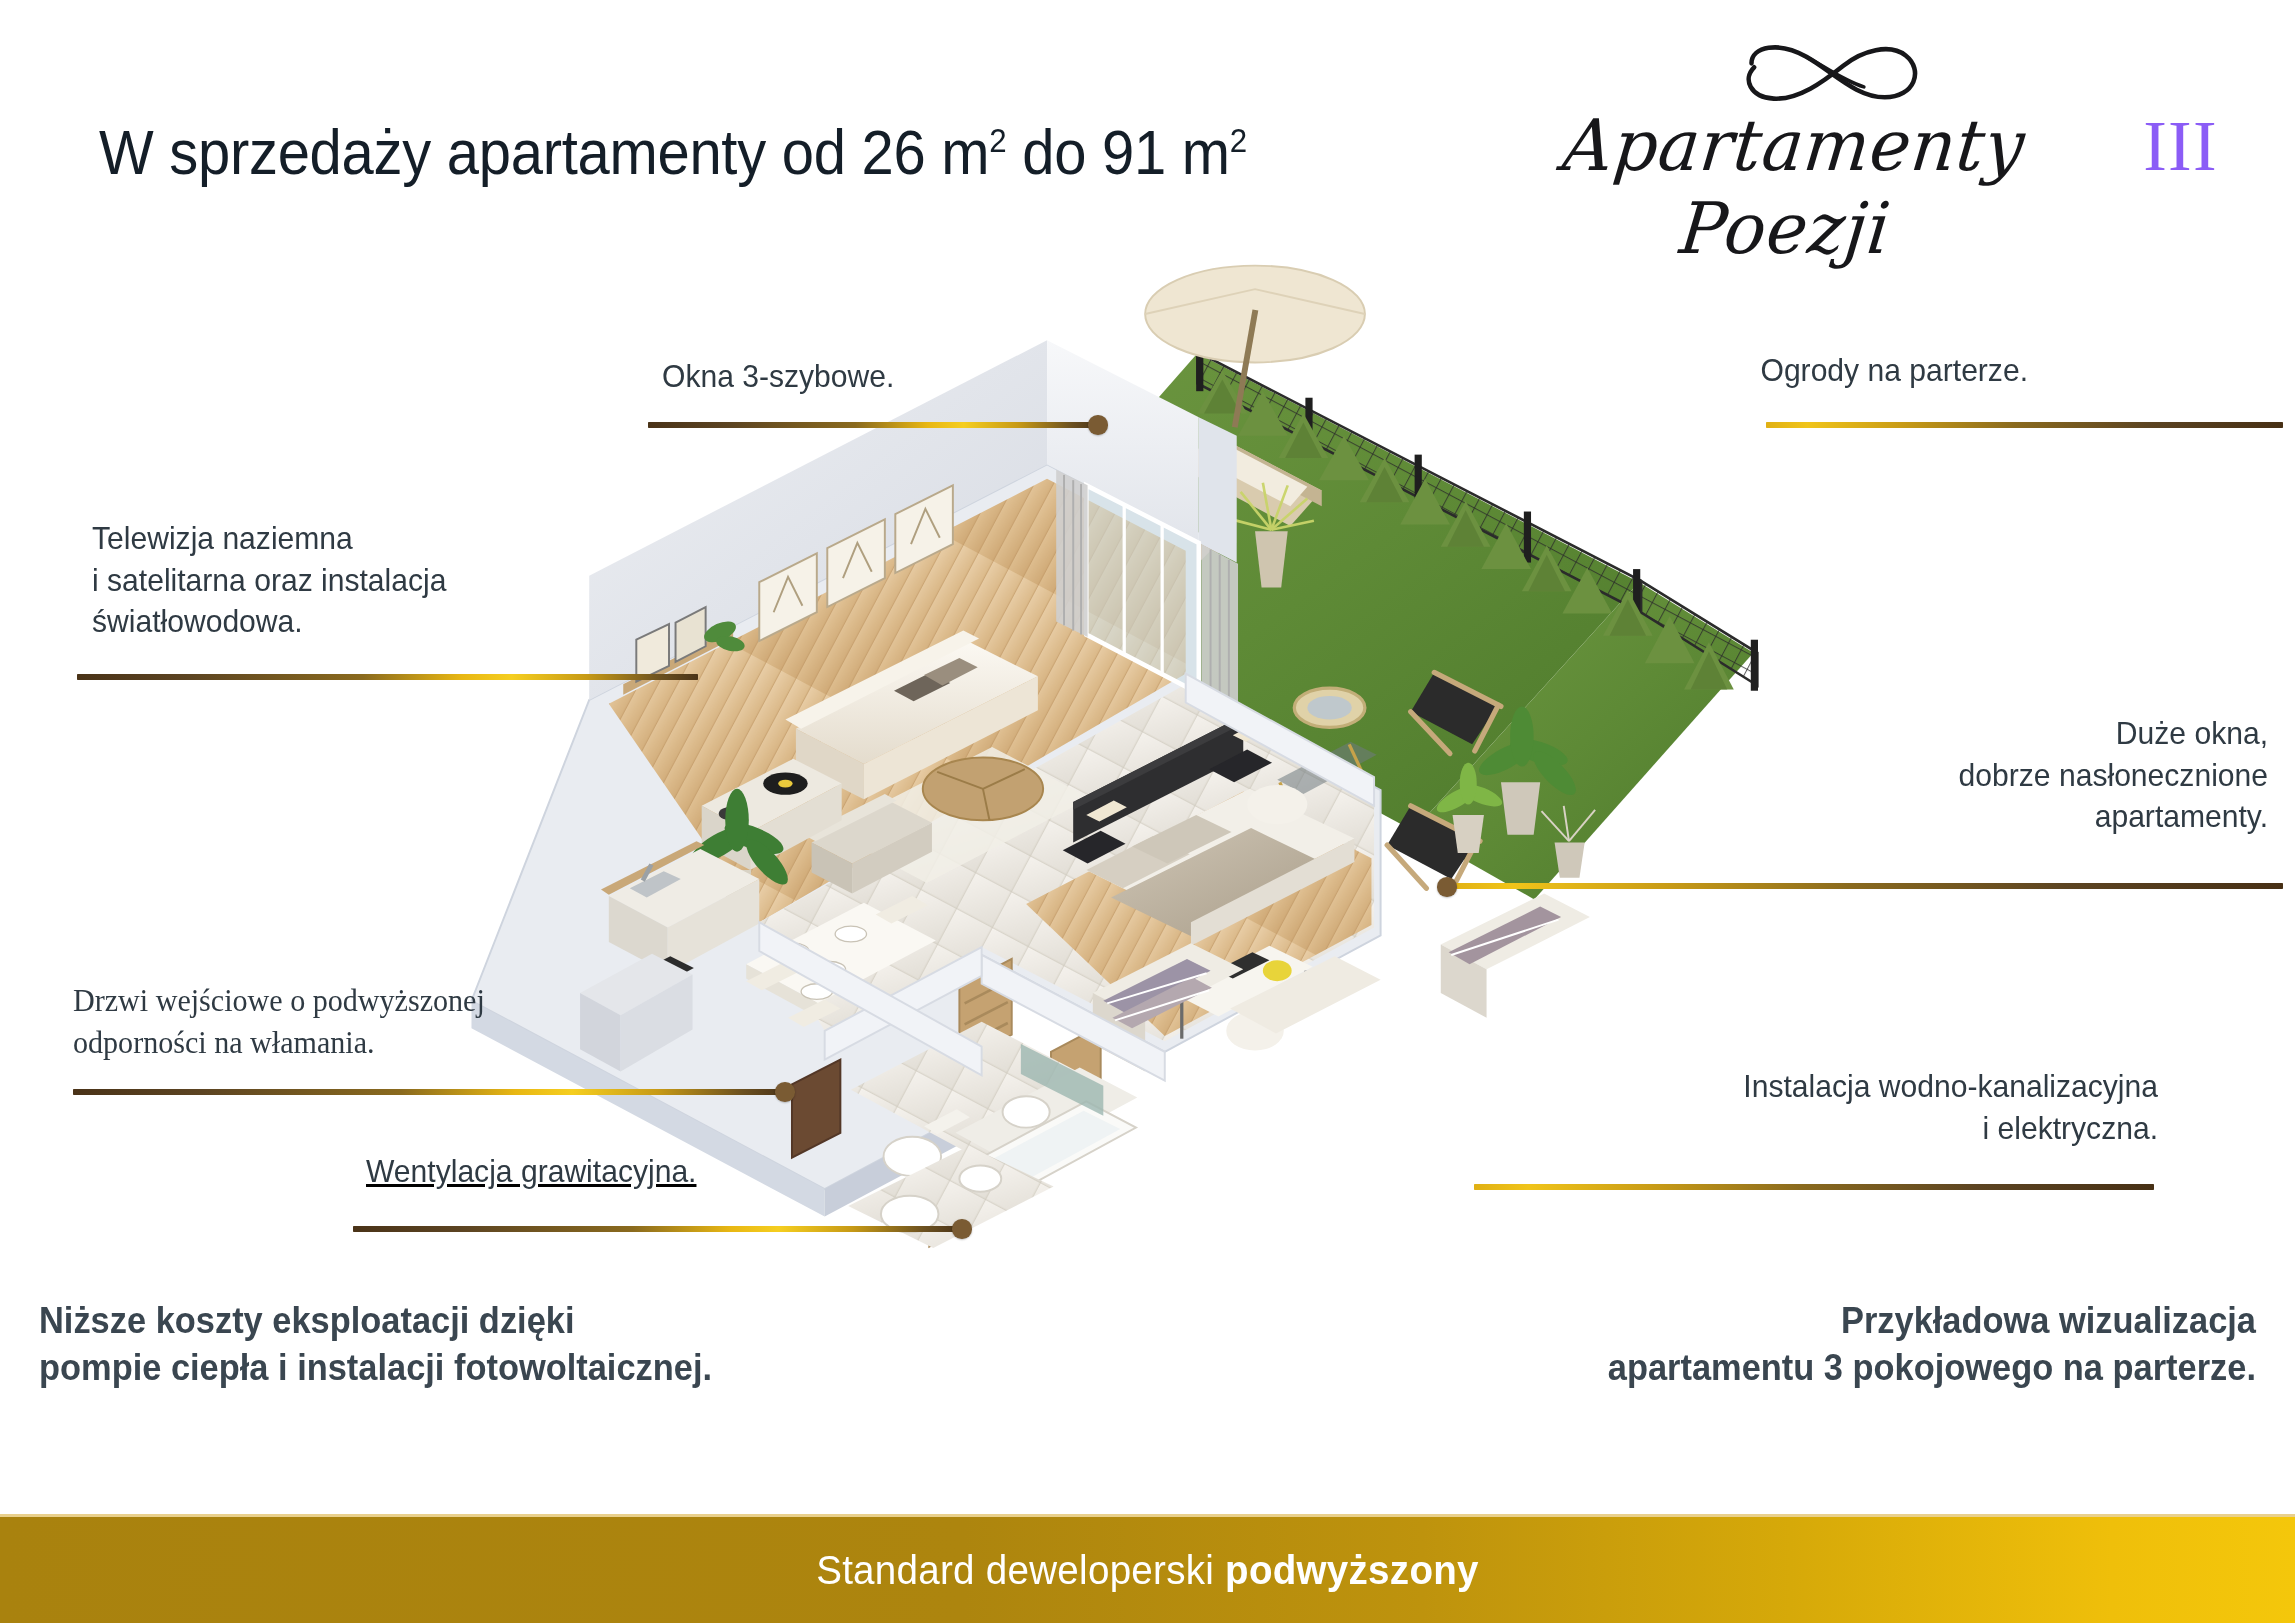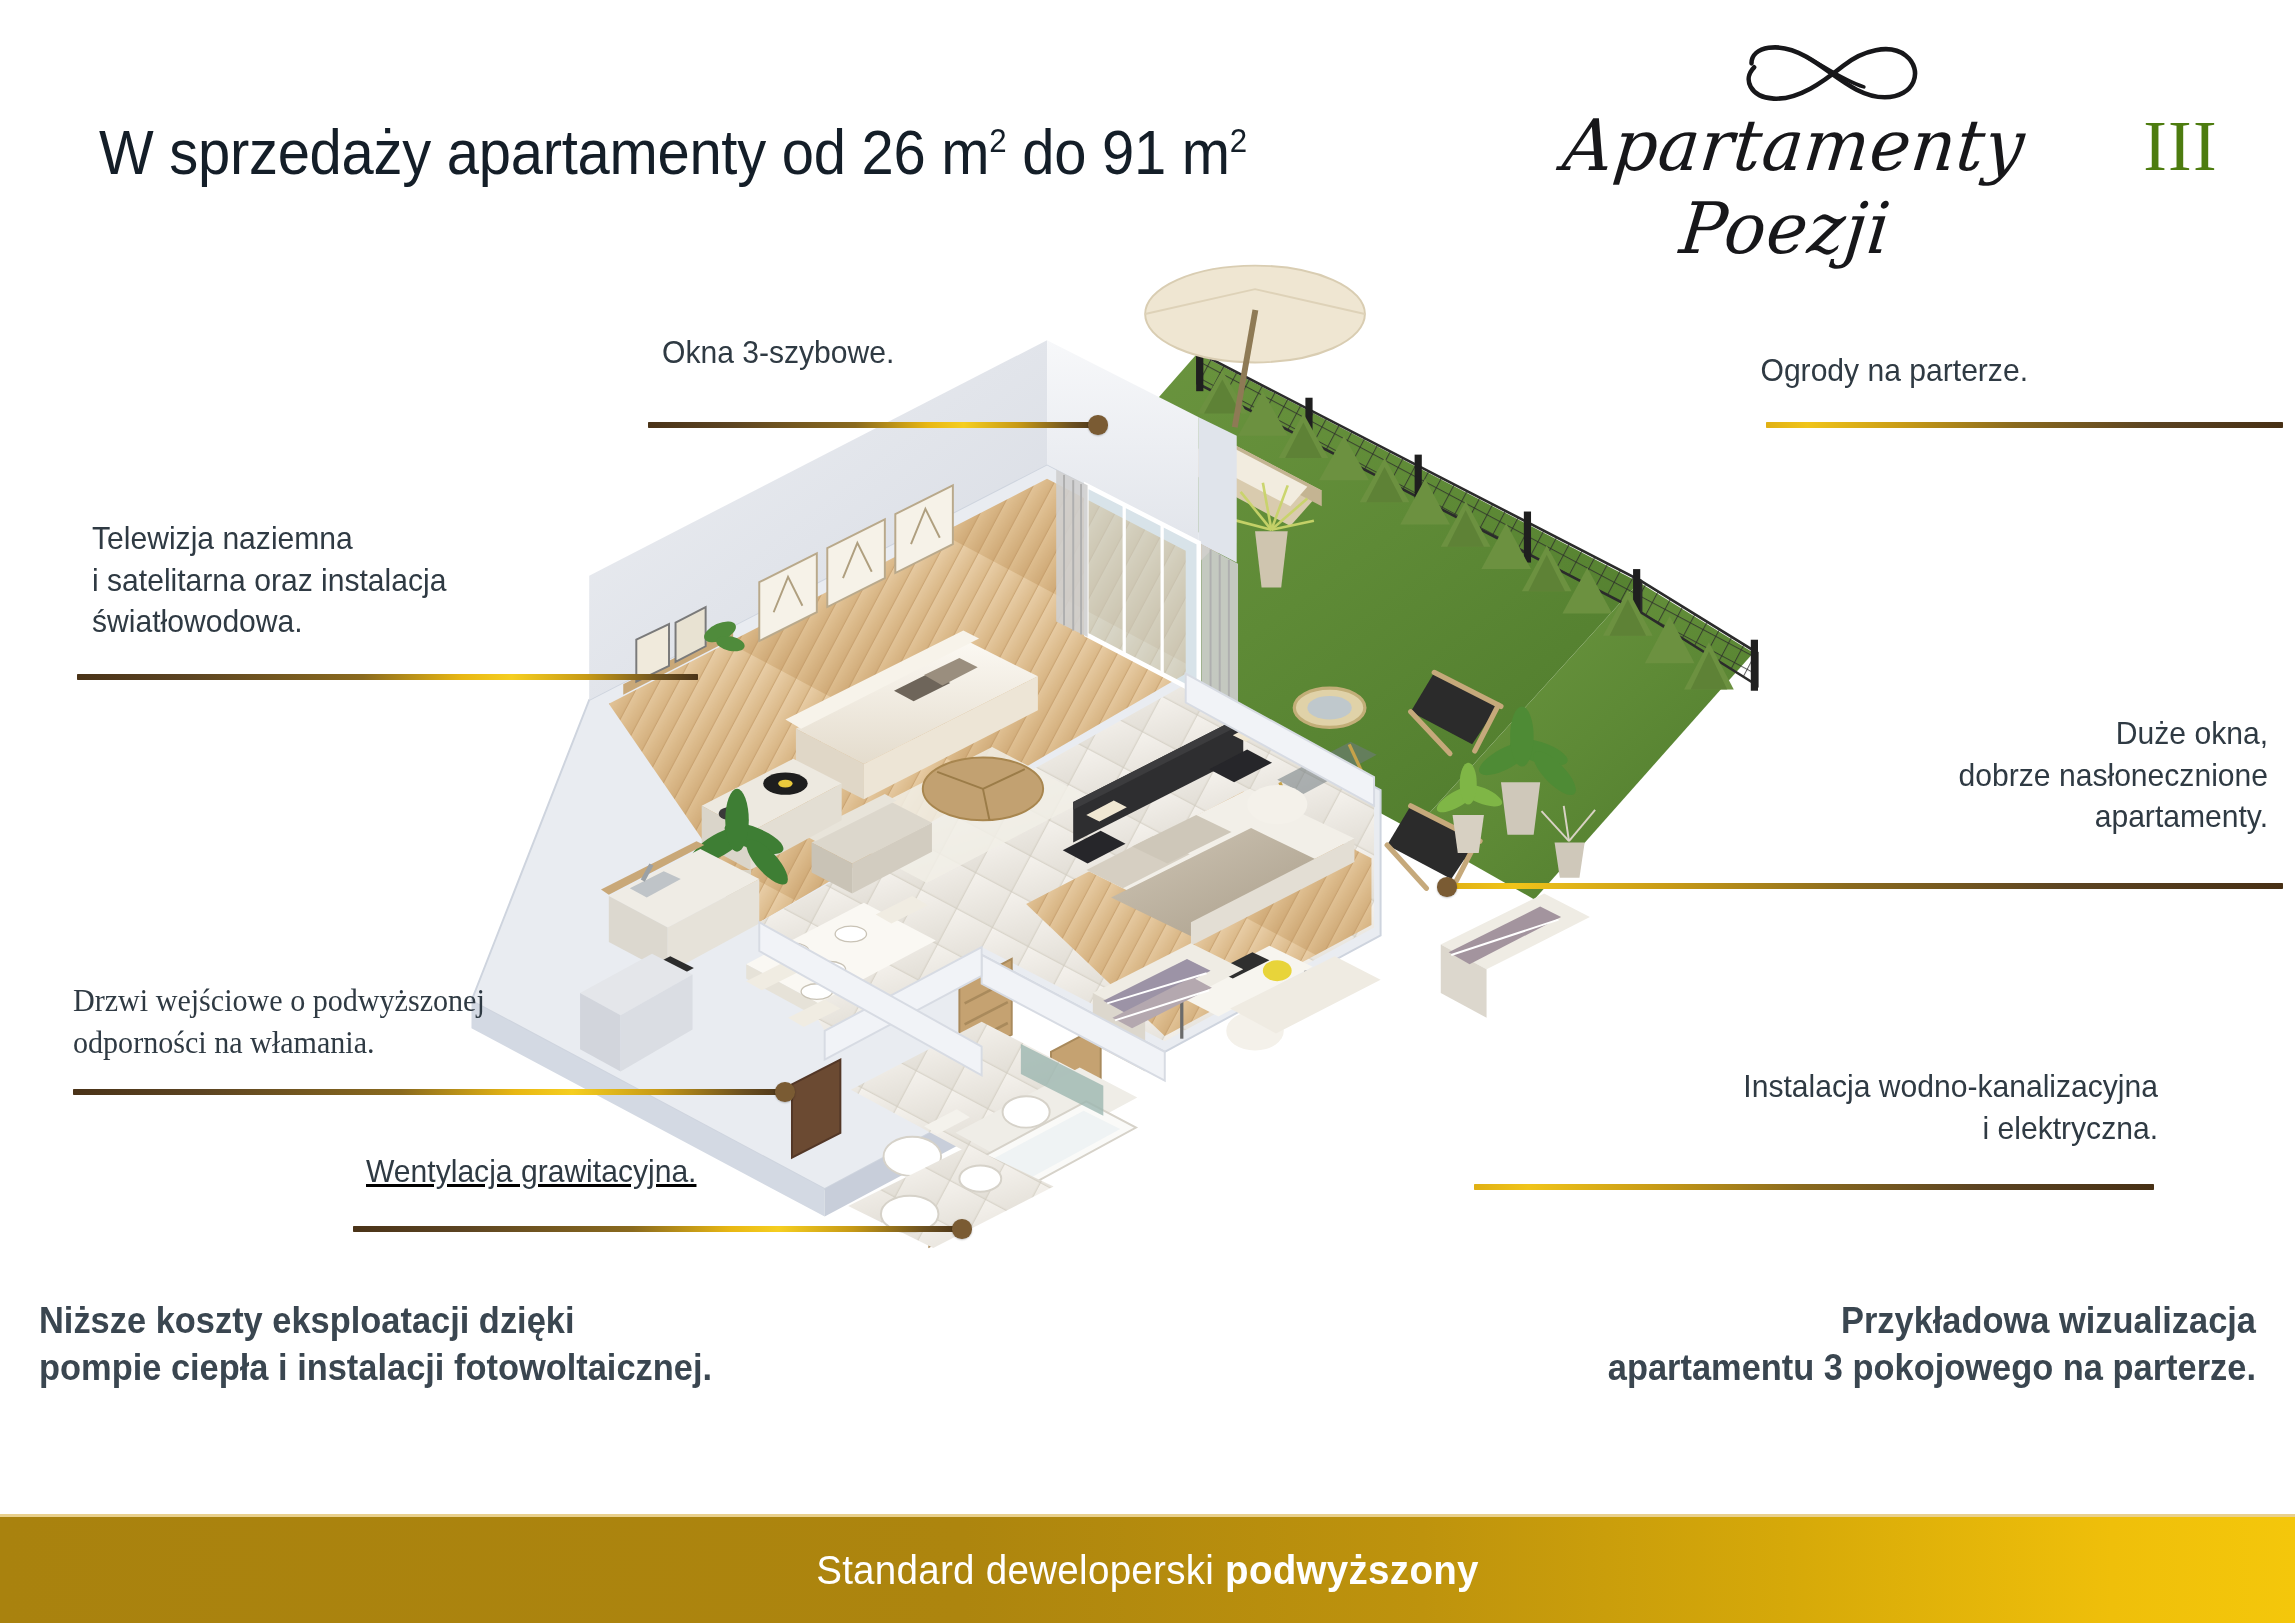--- a/index.html
+++ b/index.html
@@ -28,21 +28,21 @@
     display:flex; justify-content:center; align-items:baseline; gap:17px;
     margin-top:-3.9px;
   }
   #logo-script {
     font-family:"DejaVu Serif", serif; font-style:italic; font-weight:400;
     font-size:71px; letter-spacing:0.7px; color:#17171A;
     transform:skewX(-6deg) scaleX(0.97); transform-origin:center bottom;
   }
   #logo-numeral {
     font-family:"Liberation Serif", serif; font-weight:400;
-    font-size:71px; letter-spacing:1.3px; color:#4d7c0f;margin-left:10px;
+    font-size:71px; letter-spacing:1.3px; color:#8b5cf6;margin-left:10px;
   }
 
   
   .callout { position:absolute; }
   .callout .ctext {
     font-size:32px; line-height:1.30; color:#2F3A43; font-weight:400;
     transform:scaleX(0.94); white-space:pre-line;
   }
   .callout.left  .ctext { text-align:left;  transform-origin:left center; }
   .callout.right .ctext { text-align:right; transform-origin:right center; }
@@ -540,21 +540,21 @@
   </g>
 
   <g>
     <polygon points="286,1148 396,1088 458,1120 348,1182" fill="#E4E6EA"></polygon>
     <polygon points="286,1148 348,1182 348,1268 286,1234" fill="#D2D5DC"></polygon>
     <polygon points="348,1182 458,1120 458,1204 348,1268" fill="#DADDE3"></polygon>
   </g>
 </svg>
 </div>
 
-<div class="callout left" style="left:662px; top:332px;">
+<div class="callout left" style="left:662px; top:356px;">
   <div class="ctext">Okna 3-szybowe.</div>
 </div>
 <div class="rule to-right" style="left:648px; top:422px; width:451px;"></div>
 <div class="dot" style="left:1088px; top:415px;"></div>
 
 <div class="callout right" style="right:267px; top:350px; width:589px;">
   <div class="ctext">Ogrody na parterze.</div>
 </div>
 <div class="rule to-left" style="left:1766px; top:422px; width:517px;"></div>
 

